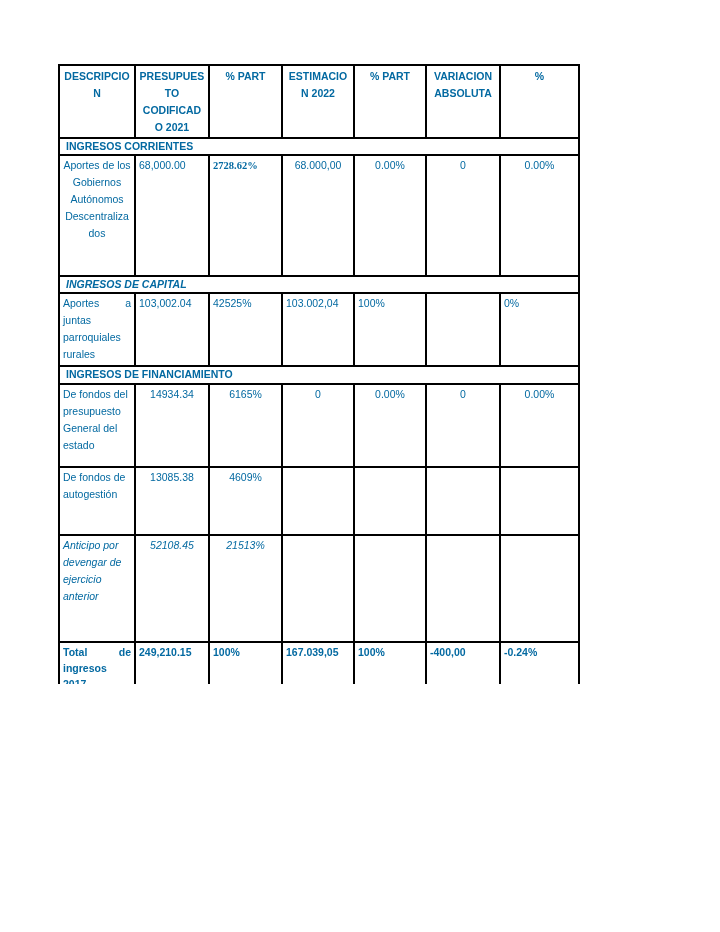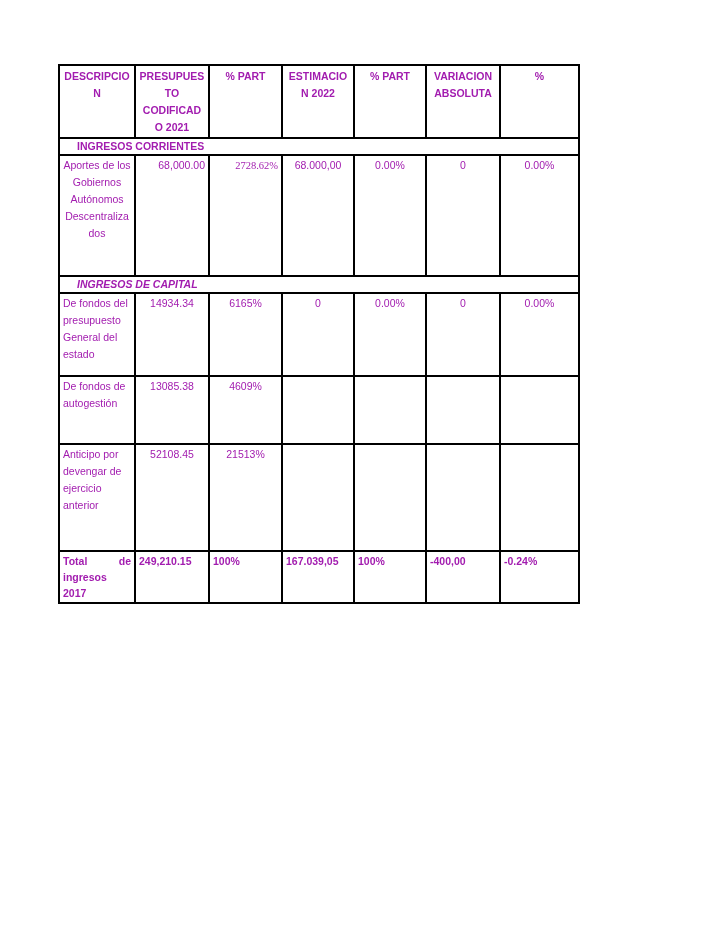--- a/index.html
+++ b/index.html
@@ -5,21 +5,21 @@
   html, body {
     margin: 0;
     padding: 0;
     background: #ffffff;
   }
   .page {
     position: relative;
     width: 720px;
     height: 684px;
     background: #ffffff;
-    color: #a21caf;
+    color: #0369a1;
     font-family: "Liberation Sans", "DejaVu Sans", sans-serif;
     overflow: hidden;
   }
   table.budget {
     position: absolute;
     left: 58px;
     top: 64px;
     width: 520px;
     table-layout: fixed;
     border-collapse: collapse;
@@ -28,27 +28,27 @@
     border: 2px solid #000000;
     padding: 1px 3px;
     font-size: 10.5px;
     line-height: 17px;
     vertical-align: top;
     overflow-wrap: break-word;
     word-break: break-word;
     overflow: hidden;
   }
   tr.header-row td { padding-top: 2px; }
-  tr.section-row td { line-height: 13px; padding: 1px 17px; }
+  tr.section-row td { line-height: 13px; padding: 1px 6px; }
   tr.total-row td   { line-height: 16px; }
   .b { font-weight: 700; }
-  .serif { font-family: "Liberation Serif", "DejaVu Serif", serif; }
+  .serif { font-family: "Liberation Serif", "DejaVu Serif", serif; font-weight: bold; }
   .a-left    { text-align: left; }
   .a-center  { text-align: center; }
-  .a-right   { text-align: right; }
+  .a-right   { text-align: left; }
   .a-justify { text-align: justify; }
   .v-top    { vertical-align: top; }
   .v-middle { vertical-align: middle; }
 </style>
 </head>
 <body>
 
 <div class="page">
   <table class="budget">
     <colgroup>
@@ -78,39 +78,51 @@
           <td class="a-right v-middle">68,000.00</td>
           <td class="a-right v-middle serif">2728.62%</td>
           <td class="a-center v-top">68.000,00</td>
           <td class="a-center v-top">0.00%</td>
           <td class="a-center v-top">0</td>
           <td class="a-center v-top">0.00%</td>
         </tr>
         <tr class="section-row" style="height: 17px; font-style: italic;">
           <td colspan="7" class="a-left v-top b">INGRESOS DE CAPITAL</td>
         </tr>
+        <tr class="data-row" style="height: 73px;">
+          <td class="a-justify v-top">Aportes a juntas parroquiales rurales</td>
+          <td class="a-right v-middle">103,002.04</td>
+          <td class="a-left v-top">42525%</td>
+          <td class="a-left v-top">103.002,04</td>
+          <td class="a-left v-top">100%</td>
+          <td class="a-left v-top"></td>
+          <td class="a-left v-top">0%</td>
+        </tr>
+        <tr class="section-row" style="height: 18px;">
+          <td colspan="7" class="a-left v-top b">INGRESOS DE FINANCIAMIENTO</td>
+        </tr>
         <tr class="data-row" style="height: 83px; margin-top: 24px;">
           <td class="a-left v-top">De fondos del presupuesto General del estado</td>
           <td class="a-center v-top">14934.34</td>
           <td class="a-center v-top">6165%</td>
           <td class="a-center v-top">0</td>
           <td class="a-center v-top">0.00%</td>
           <td class="a-center v-top">0</td>
           <td class="a-center v-top">0.00%</td>
         </tr>
         <tr class="data-row" style="height: 68px;">
           <td class="a-left v-top">De fondos de autogestión</td>
           <td class="a-center v-top">13085.38</td>
           <td class="a-center v-top">4609%</td>
           <td class="a-left v-top"></td>
           <td class="a-left v-top"></td>
           <td class="a-left v-top"></td>
           <td class="a-left v-top"></td>
         </tr>
-        <tr class="data-row" style="height: 107px;">
+        <tr class="data-row" style="height: 107px; font-style: italic;">
           <td class="a-left v-top">Anticipo por devengar de ejercicio anterior</td>
           <td class="a-center v-top">52108.45</td>
           <td class="a-center v-top">21513%</td>
           <td class="a-left v-top"></td>
           <td class="a-left v-top"></td>
           <td class="a-left v-top"></td>
           <td class="a-left v-top"></td>
         </tr>
         <tr class="total-row" style="height: 50px;">
           <td class="a-justify v-top b">Total de ingresos 2017</td>

